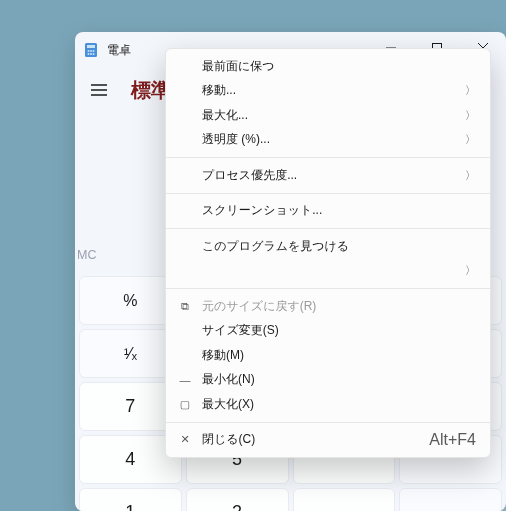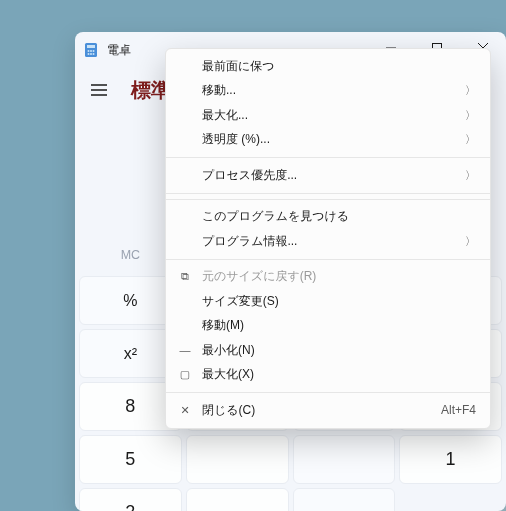--- a/index.html
+++ b/index.html
@@ -8,30 +8,30 @@
 .window { position: absolute; left: 75px; top: 32px; width: 431px; height: 479px; background: #f3f6fb; border-radius: 8px; box-shadow: 0 8px 24px rgba(0,0,0,.15); overflow: hidden; }
 .titlebar { height: 36px; display: flex; align-items: center; padding: 0 8px; }
 .titlebar .app-icon { width: 16px; height: 16px; margin-right: 8px; display: inline-flex; }
 .titlebar .title { font-size: 12px; color: #1a1a1a; }
 .winbtns { position: absolute; right: 0; top: 0; display: flex; }
 .winbtn { width: 46px; height: 32px; display: flex; align-items: center; justify-content: center; }
 .header { display: flex; align-items: center; padding: 4px 6px 10px 6px; gap: 14px; }
 .hamburger { width: 36px; height: 36px; display: flex; align-items: center; justify-content: center; }
 .mode { font-size: 20px; font-weight: 600; color: #7f1d1d; }
 .memory-row { display: flex; padding: 0 2px; margin-top: 120px; }
-.mem { flex: 1; text-align: center; font-size: 12.5px; color: #9aa2b0; padding: 10px 0; }
+.mem { flex: 1; font-size: 12.5px; color: #9aa2b0; padding: 10px 0; }
 .keypad { display: grid; grid-template-columns: repeat(4, 1fr); gap: 4px; padding: 4px; }
 .key { background: #f9fbfe; border: 1px solid #e8ecf2; border-radius: 6px; height: 49px; display: flex; align-items: center; justify-content: center; font-size: 16px; color: #1a1a1a; }
 .key.num { background: #fdfefe; font-size: 18px; }
 .context-menu { position: absolute; left: 165px; top: 48px; width: 326px; background: #fcfcfc; border: 1px solid #e4e4e4; border-radius: 6px; box-shadow: 0 12px 32px rgba(0,0,0,.22); padding: 5px 0; }
 .menu-item { display: flex; align-items: center; height: 24.5px; padding: 0 14px 0 36px; font-size: 12px; color: #1a1a1a; position: relative; }
 .menu-item.disabled { color: #9a9a9a; }
 .menu-item .chev { position: absolute; right: 14px; color: #5a5a5a; font-size: 11px; }
 .menu-item .left-icon { position: absolute; left: 12px; width: 14px; display: flex; justify-content: center; color: #5a5a5a; font-size: 11px; }
-.menu-item .shortcut { position: absolute; right: 14px; color: #5a5a5a; font-size: 12px; }
+.menu-item .shortcut { position: absolute; right: 14px; color: #5a5a5a; font-size: 16px; }
 .menu-sep { height: 1px; background: #e6e6e6; margin: 5px 0; }
 </style>
 </head>
 <body>
 
 <div class="desktop-bg"></div>
 
 <div class="window">
   <div class="titlebar">
     <span class="app-icon">
@@ -83,20 +83,21 @@
     <div class="mem">MR</div>
     <div class="mem"></div>
     <div class="mem"></div>
   </div>
 
   <div class="keypad">
     <div class="key">%</div>
     <div class="key">CE</div>
     <div class="key"></div>
     <div class="key"></div>
+    <div class="key">¹⁄ₓ</div>
     <div class="key">x²</div>
     <div class="key"></div>
     <div class="key"></div>
     <div class="key num">7</div>
     <div class="key num">8</div>
     <div class="key num"></div>
     <div class="key"></div>
     <div class="key num">4</div>
     <div class="key num">5</div>
     <div class="key num"></div>
@@ -124,26 +125,28 @@
   <div class="menu-item">
       <span>透明度 (%)...</span>
       <span class="chev">〉</span>
     </div>
   <div class="menu-sep"></div>
   <div class="menu-item">
       <span>プロセス優先度...</span>
       <span class="chev">〉</span>
     </div>
   <div class="menu-sep"></div>
+  <div class="menu-item">
+      <span>スクリーンショット...</span>
+    </div>
   <div class="menu-sep"></div>
   <div class="menu-item">
       <span>このプログラムを見つける</span>
     </div>
   <div class="menu-item">
-      <span>プログラム情報...</span>
       <span class="chev">〉</span>
     </div>
   <div class="menu-sep"></div>
   <div class="menu-item disabled">
       <span class="left-icon">⧉</span>
       <span>元のサイズに戻す(R)</span>
     </div>
   <div class="menu-item">
       <span>サイズ変更(S)</span>
     </div>

